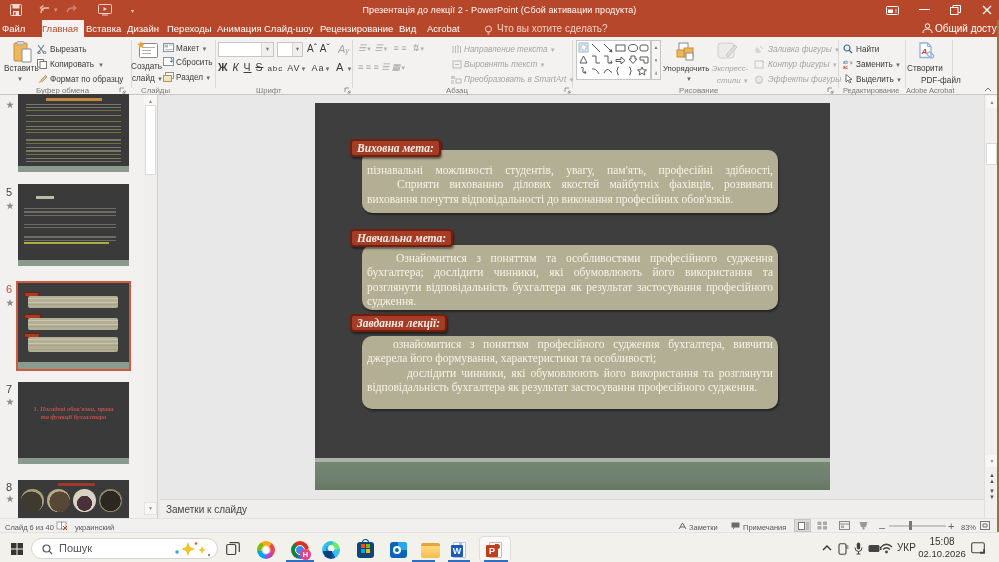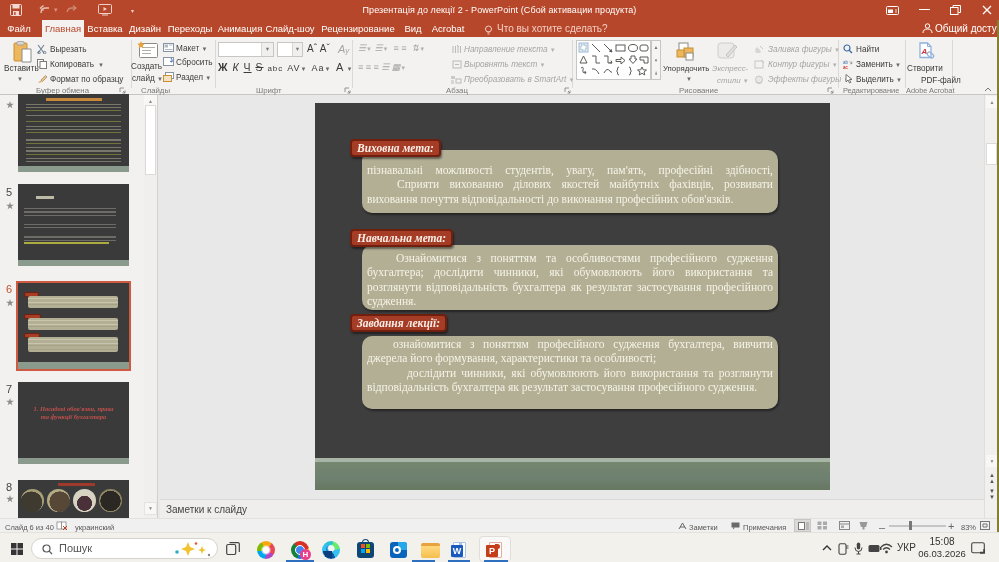--- a/index.html
+++ b/index.html
@@ -3,21 +3,21 @@
 <meta charset="utf-8">
 <style>
 * { margin:0; padding:0; box-sizing:border-box; }
 html,body { width:999px; height:562px; overflow:hidden; font-family:"Liberation Sans",sans-serif; }
 .abs { position:absolute; }
 
 #titlebar { position:absolute; left:0; top:0; width:999px; height:20px; background:#B7472A; }
 #title { position:absolute; left:0; right:0; top:5px; text-align:center; color:#fff; font-size:9px; letter-spacing:0.1px; }
 
 #tabs { position:absolute; left:0; top:20px; width:999px; height:17px; background:#B7472A; }
-.tab { position:absolute; top:0; height:17px; line-height:17px; color:#fff; font-size:9.5px; text-align:center; white-space:nowrap; }
+.tab { position:absolute; top:0; height:17px; line-height:17px; color:#fff; font-size:9.5px; text-align:left; white-space:nowrap; }
 .tabsel { background:#F3F2F1; color:#B7472A; }
 
 #ribbon { position:absolute; left:0; top:37px; width:999px; height:58px; background:#F3F2F1; border-bottom:1px solid #C8C6C4; }
 .rsep { position:absolute; top:3px; width:1px; height:48px; background:#DBD9D7; }
 .glabel { position:absolute; top:49px; font-size:7.8px; color:#7A7877; }
 .rtext { font-size:8.2px; color:#3C3B39; }
 .gray { color:#A6A4A2;font-style:italic; }
 .darr { font-size:6px; color:#6a6a6a; }
 
 #workspace { position:absolute; left:0; top:95px; width:999px; height:423px; background:#E9E8E8; }
@@ -530,18 +530,18 @@
       <rect x="0.5" y="1" width="11" height="7" rx="1.5" fill="#444"></rect>
       <rect x="12" y="3" width="1.5" height="3" fill="#444"></rect>
     </svg>
   <svg class="abs" style="left:880px;top:10px;" width="13" height="11" viewBox="0 0 13 11">
       <path d="M1 4 Q6.5 -1.5 12 4" fill="none" stroke="#444" stroke-width="1.2"></path>
       <path d="M3 6.5 Q6.5 3 10 6.5" fill="none" stroke="#444" stroke-width="1.2"></path>
       <circle cx="6.5" cy="9" r="1.4" fill="#444"></circle>
     </svg>
   <div class="abs" style="left:897px;top:9px;font-size:10px;color:#333;">УКР</div>
   <div class="abs" style="left:920px;top:3px;width:44px;text-align:center;font-size:10px;color:#333;">15:08</div>
-  <div class="abs" style="left:917px;top:15px;width:50px;text-align:center;font-size:9.5px;color:#333;">06.03.2026</div>
+  <div class="abs" style="left:917px;top:15px;width:50px;text-align:center;font-size:9.5px;color:#333;">02.10.2026</div>
   <svg class="abs" style="left:971px;top:9px;" width="14" height="13" viewBox="0 0 14 13">
       <rect x="0.7" y="0.7" width="12.6" height="10" rx="1.5" fill="none" stroke="#444" stroke-width="1.1"></rect>
       <path d="M9 10.7 L13.3 10.7 L13.3 7" fill="none" stroke="#444" stroke-width="2"></path>
     </svg>
 </div>
 
 </body></html>

